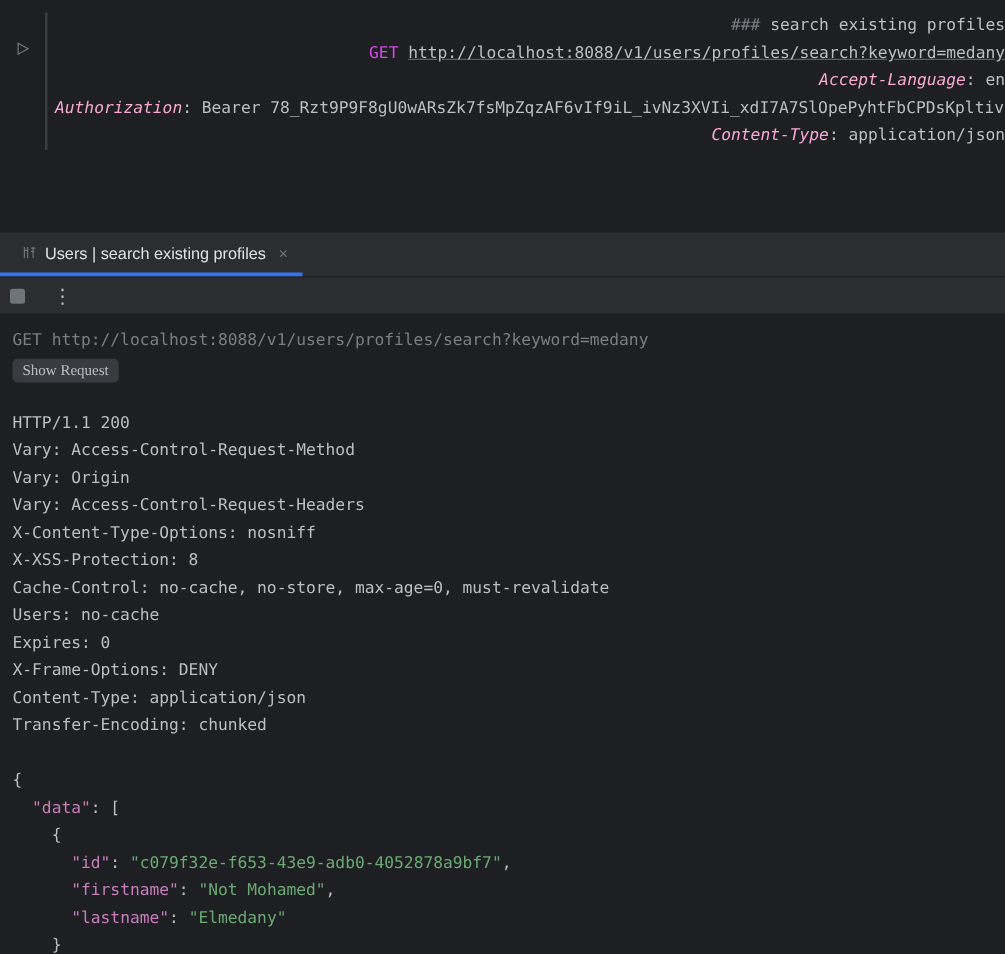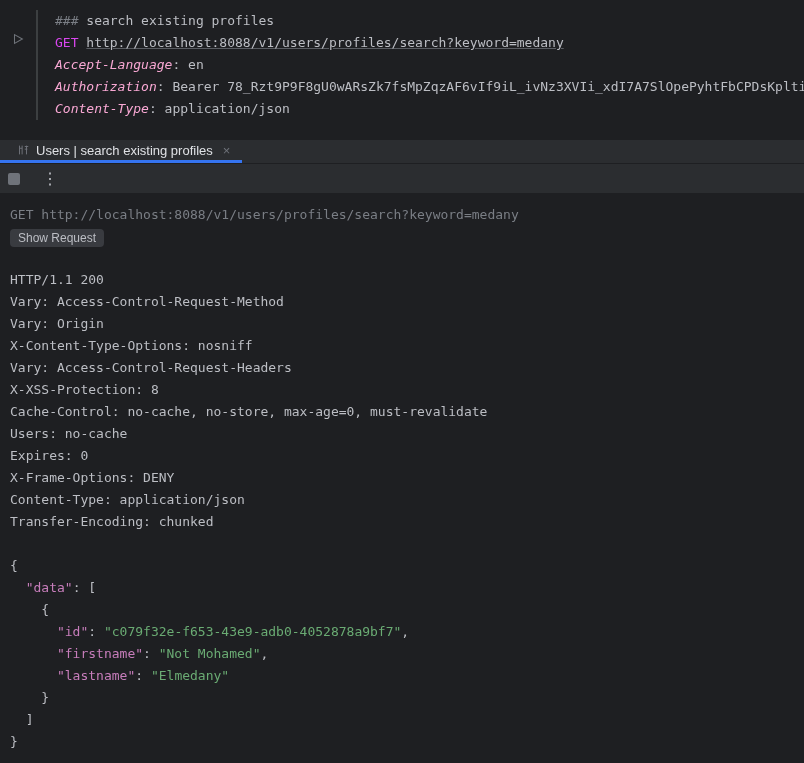--- a/index.html
+++ b/index.html
@@ -28,38 +28,40 @@
     .run-icon {
       color: #6f737a;
       display: flex;
       justify-content: center;
       cursor: pointer;
     }
     .run-icon svg { width: 14px; height: 14px; }
     .code-area {
       margin-left: 36px;
       border-left: 2px solid #3c3f41;
-      padding-left: 17px;
+      padding-left: 6px;
+      text-align: right;
     }
     .code-line {
       line-height: 22px;
       white-space: pre;
     }
     .comment-hash { color: #7a7e85; }
     .comment-text { color: #bcbec4; }
     .method-get { color: #d946ef; }
     .url-link { color: #bcbec4; text-decoration: underline; text-decoration-color: #5a5d63; }
     .header-name { color: #f9a8d4; font-style: italic; }
     .header-value { color: #bcbec4; }
     .tab-bar {
       background: #2b2d30;
-      height: 24px;
+      height: 36px;
       display: flex;
       align-items: center;
       border-bottom: 1px solid #1e1f22;
+      margin-top: 46px;
     }
     .tab {
       display: flex;
       align-items: center;
       height: 100%;
       padding: 0 8px 0 16px;
       border-bottom: 3px solid #3574f0;
       gap: 6px;
     }
     .tab-icon { color: #6f737a; display: flex; }
@@ -95,21 +97,21 @@
     }
     .response-section {
       background: #1e1f22;
       padding: 10px;
     }
     .request-line { color: #7a7e85; line-height: 22px; white-space: pre; }
     .show-request-btn {
       display: inline-block;
       background: #393b40;
       color: #bcbec4;
-      font-family: Liberation Sans, sans-serif;
+      font-family: Liberation Serif, serif;
       font-size: 12px;
       padding: 2px 8px;
       border-radius: 4px;
       margin-top: 3px;
       cursor: pointer;
     }
     .response-body { margin-top: 22px; }
     .response-line { line-height: 22px; white-space: pre; color: #bcbec4; }
     .json-key { color: #c77dbb; }
     .json-string { color: #6aab73; }
@@ -153,22 +155,22 @@
 </div>
 
 <div class="response-section">
   <div class="request-line">GET http://localhost:8088/v1/users/profiles/search?keyword=medany</div>
   <div class="show-request-btn">Show Request</div>
 
   <div class="response-body">
     <div class="response-line">HTTP/1.1 200</div>
     <div class="response-line">Vary: Access-Control-Request-Method</div>
     <div class="response-line">Vary: Origin</div>
+    <div class="response-line">Vary: Access-Control-Request-Headers</div>
     <div class="response-line">X-Content-Type-Options: nosniff</div>
-    <div class="response-line">Vary: Access-Control-Request-Headers</div>
     <div class="response-line">X-XSS-Protection: 8</div>
     <div class="response-line">Cache-Control: no-cache, no-store, max-age=0, must-revalidate</div>
     <div class="response-line">Users: no-cache</div>
     <div class="response-line">Expires: 0</div>
     <div class="response-line">X-Frame-Options: DENY</div>
     <div class="response-line">Content-Type: application/json</div>
     <div class="response-line">Transfer-Encoding: chunked</div>
     <div class="response-line">&nbsp;</div>
     <div class="response-line"><span class="json-punct">{</span></div>
     <div class="response-line">  <span class="json-key">"data"</span><span class="json-punct">: [</span></div>

